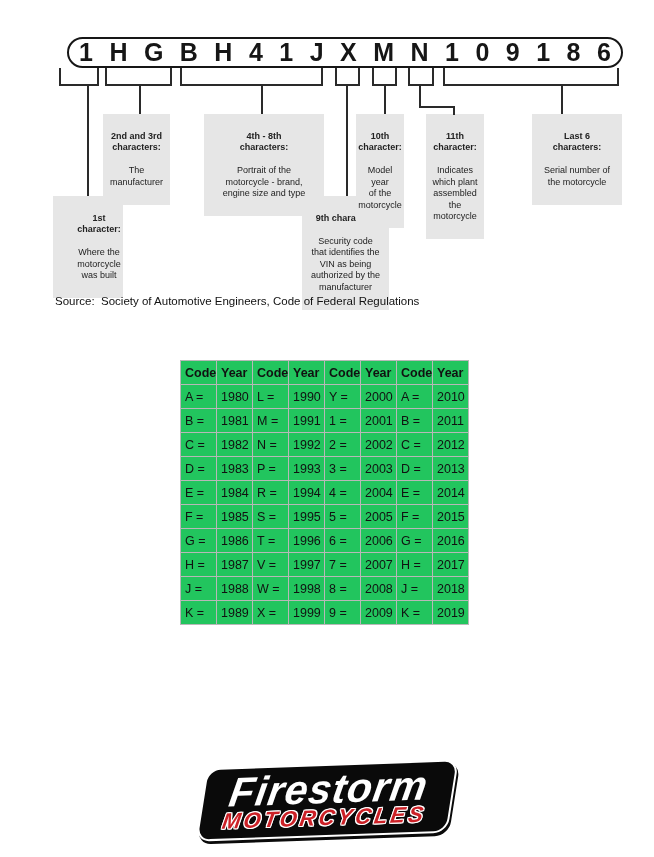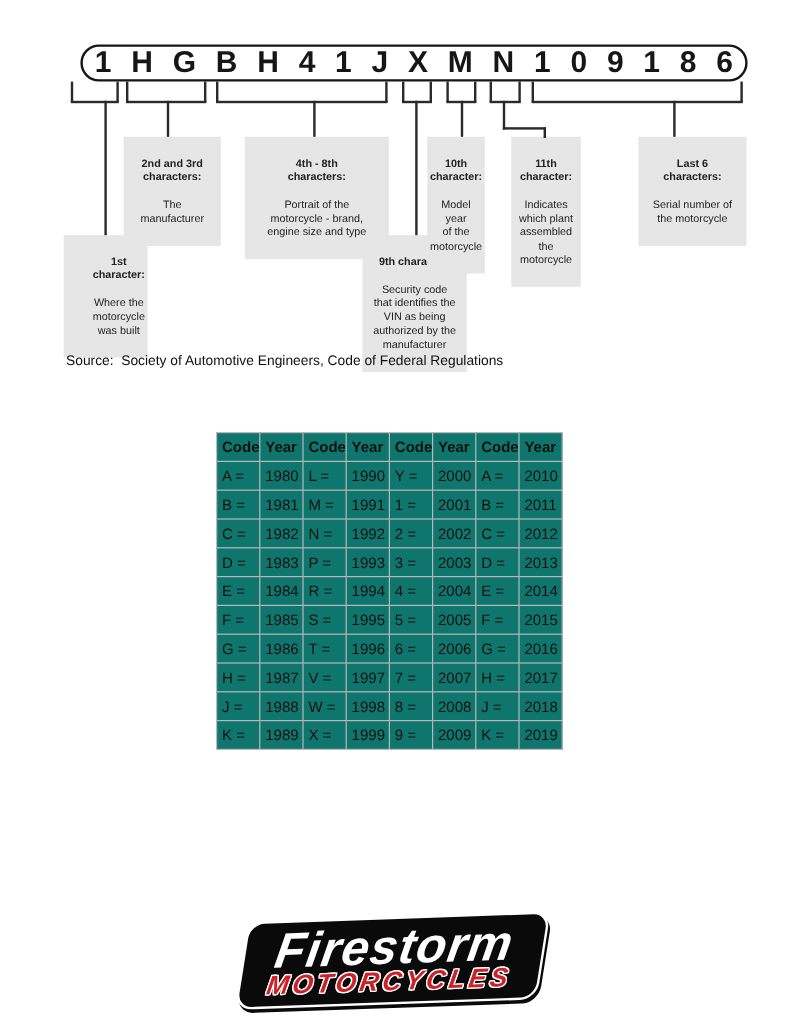--- a/index.html
+++ b/index.html
@@ -18,35 +18,35 @@
   
   .line{position:absolute;background:#2a2a2a;}
   
   .lbl{
     position:absolute;background:#e6e6e6;color:#222;
     font-size:9px;line-height:11.5px;text-align:center;
     padding:5px 2px;box-sizing:border-box;white-space:pre-line;
   }
   .lbl-title{font-weight:bold;}
   #lbl-1{left:53px;top:196px;width:70px;padding-left:24px;}
-  #lbl-2{left:103px;top:114px;width:81px;}
+  #lbl-2{left:103px;top:114px;width:67px;}
   #lbl-3{left:204px;top:114px;width:120px;}
   #lbl-4{left:302px;top:196px;width:87px;}
   #lbl-5{left:356px;top:114px;width:48px;}
   #lbl-6{left:426px;top:114px;width:58px;}
   #lbl-7{left:516px;top:114px;width:90px;margin-left:16px;}
   
   .source-note{
     position:absolute;left:55px;top:295px;font-size:11.5px;color:#111;
     white-space:pre;
   }
   
   .year-table{
     position:absolute;left:180px;top:360px;border-collapse:collapse;
-    table-layout:fixed;width:288px;background:#0f766e;
+    table-layout:fixed;width:288px;background:#22c55e;
   }
   .year-table th,.year-table td{
     border:1px solid #b8b8b8;font-size:12.5px;color:#111;
     padding:5px 4px 4px 4px;text-align:left;width:36px;box-sizing:border-box;
     white-space:nowrap;overflow:hidden;
   }
   .year-table th{font-weight:bold;}
   
   .help-text{
     position:absolute;left:0;top:659px;width:654px;text-align:center;

